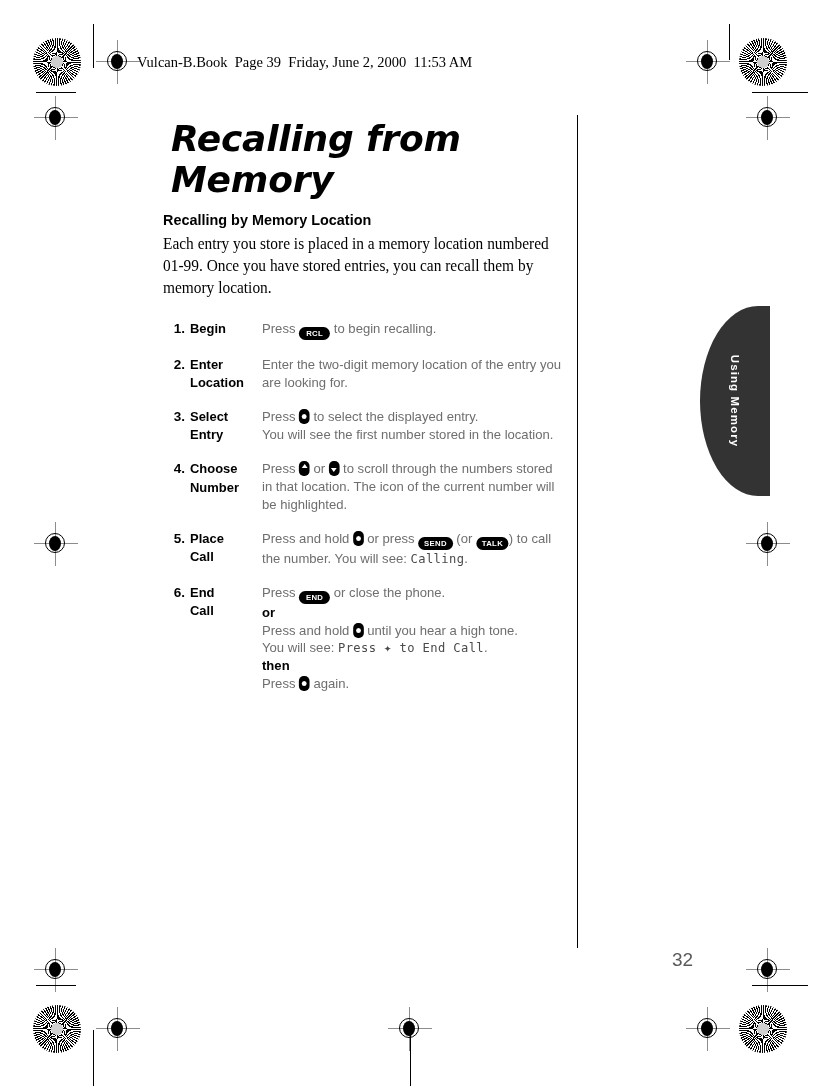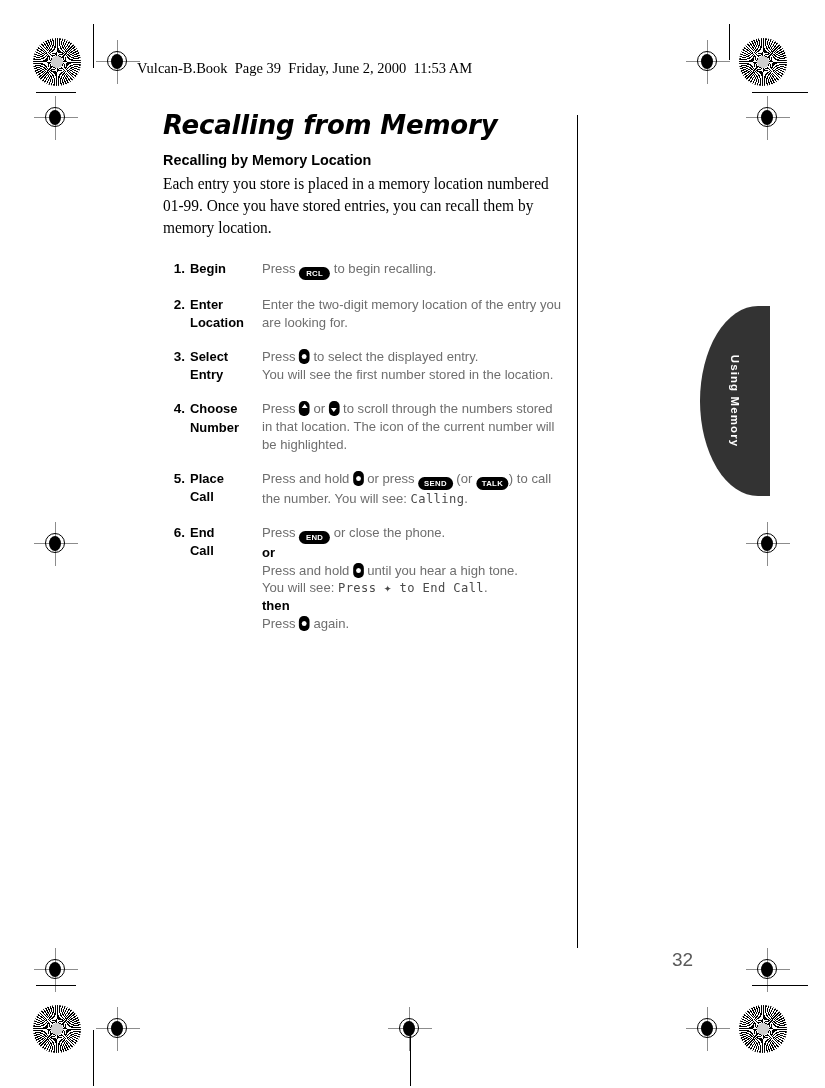--- a/index.html
+++ b/index.html
@@ -68,43 +68,42 @@
 
   
   .file-header {
     position: absolute;
     left: 137px;
     top: 54px;
     font-family: "Liberation Serif", serif;
     font-size: 14.5px;
     color: #000;
     white-space: pre;
-    margin-top: 6px;
   }
 
   
   .rule-v-main {
     position: absolute;
     left: 577px;
     top: 115px;
     width: 1.3px;
     height: 833px;
     background: #000;
   }
 
   
   .content {
     position: absolute;
     left: 163px;
     top: 110px;
     width: 410px;
   }
   h1.title {
-    margin: 0;
-    font-size: 26px;
+    margin: 8px;
+    font-size: 36px;
     font-style: italic;
     font-weight: bold;
     letter-spacing: -0.2px;
     color: #000;
     font-family: "DejaVu Sans", sans-serif;
   }
   h2.subtitle {
     margin: 11px 0 0 0;
     font-size: 15.5px;
     font-weight: bold;

